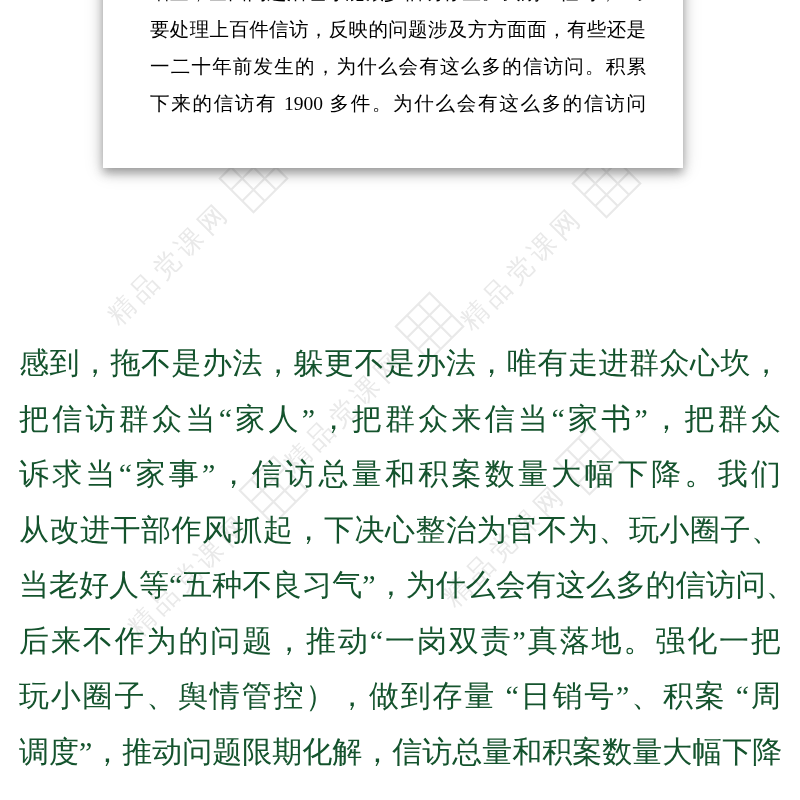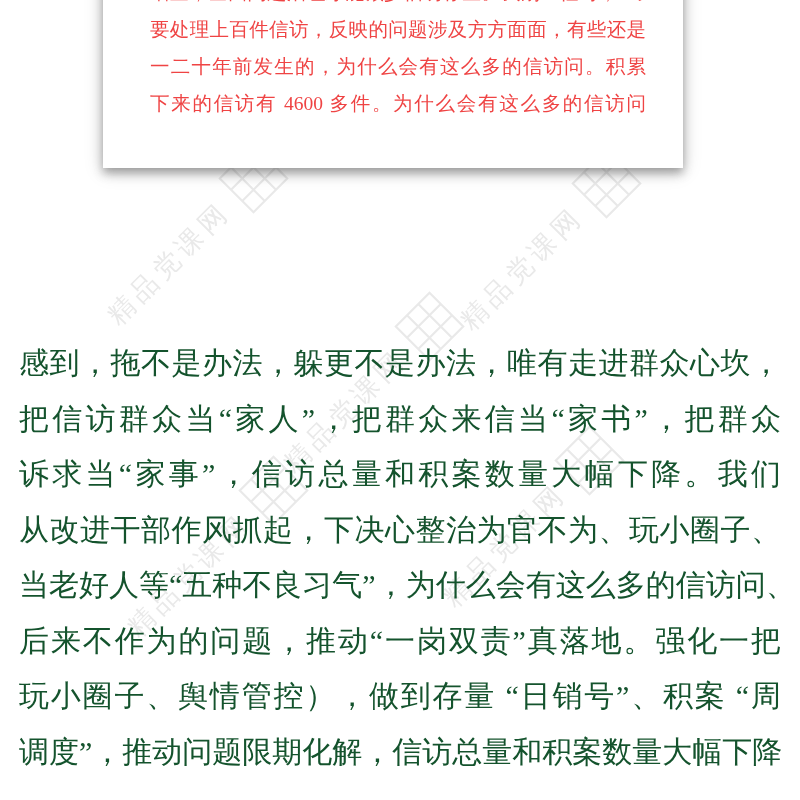--- a/index.html
+++ b/index.html
@@ -40,21 +40,21 @@
   .card-text {
     position: absolute;
     left: 47px;
     top: 18px;
     width: 496px;
   }
   .card-line {
     height: 37px;
     line-height: 37px;
     font-size: 19.5px;
-    color: #ef4444;
+    color: #000000;
     text-align: justify;
     text-align-last: justify;
     overflow: hidden;
     white-space: nowrap;
   }
   
   .body-text {
     position: absolute;
     left: 19px;
     top: 335px;
@@ -107,21 +107,21 @@
           <path d="M1 1h22v22H1z M1 8.33h22 M1 15.66h22 M8.33 1v22 M15.66 1v22" stroke="#e9e9e9" stroke-width="1"></path>
         </svg>
       </div>
     </div>
 
   <div class="card">
     <div class="card-text">
         <div class="card-line">增量，全面问题治理才能减少信访存量。我刚上任时，一天</div>
         <div class="card-line">要处理上百件信访，反映的问题涉及方方面面，有些还是</div>
         <div class="card-line">一二十年前发生的，为什么会有这么多的信访问。积累</div>
-        <div class="card-line">下来的信访有 4600 多件。为什么会有这么多的信访问</div>
+        <div class="card-line">下来的信访有 1900 多件。为什么会有这么多的信访问</div>
       </div>
   </div>
 
   <div class="body-text">
       <div class="body-line">感到，拖不是办法，躲更不是办法，唯有走进群众心坎，</div>
       <div class="body-line">把信访群众当“家人”，把群众来信当“家书”，把群众</div>
       <div class="body-line">诉求当“家事”，信访总量和积案数量大幅下降。我们</div>
       <div class="body-line">从改进干部作风抓起，下决心整治为官不为、玩小圈子、</div>
       <div class="body-line">当老好人等“五种不良习气”，为什么会有这么多的信访问、</div>
       <div class="body-line">后来不作为的问题，推动“一岗双责”真落地。强化一把</div>

